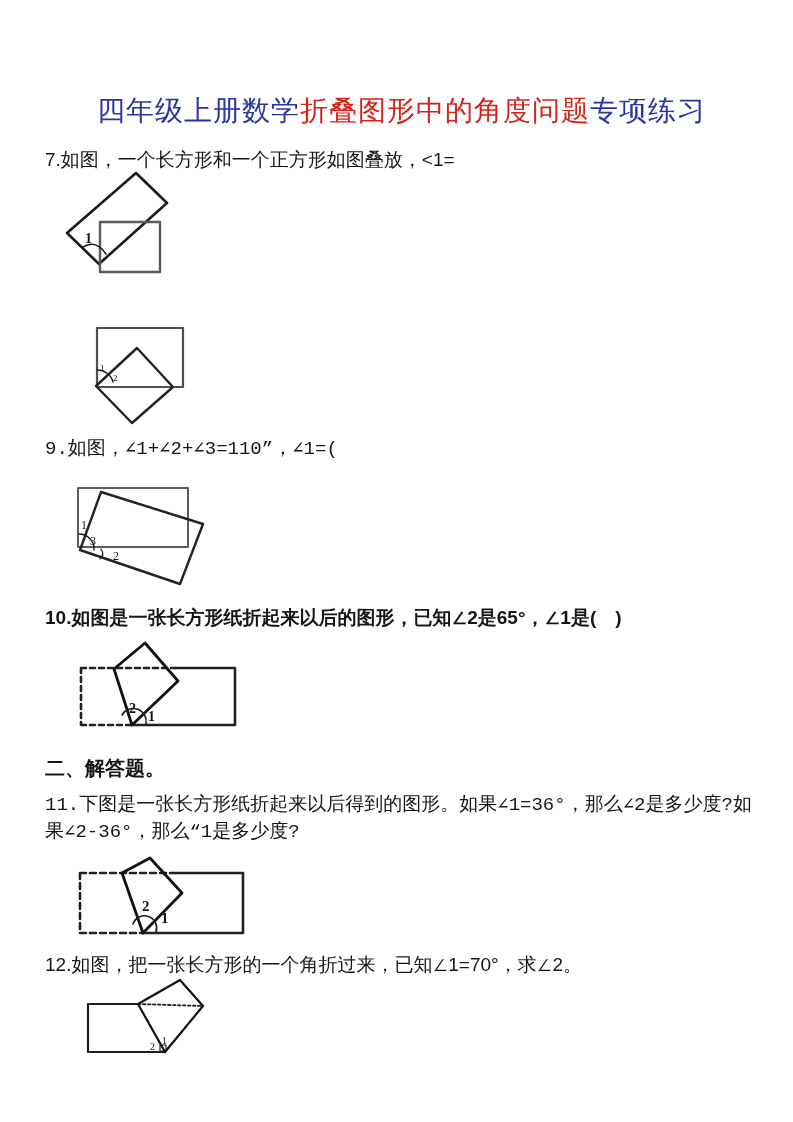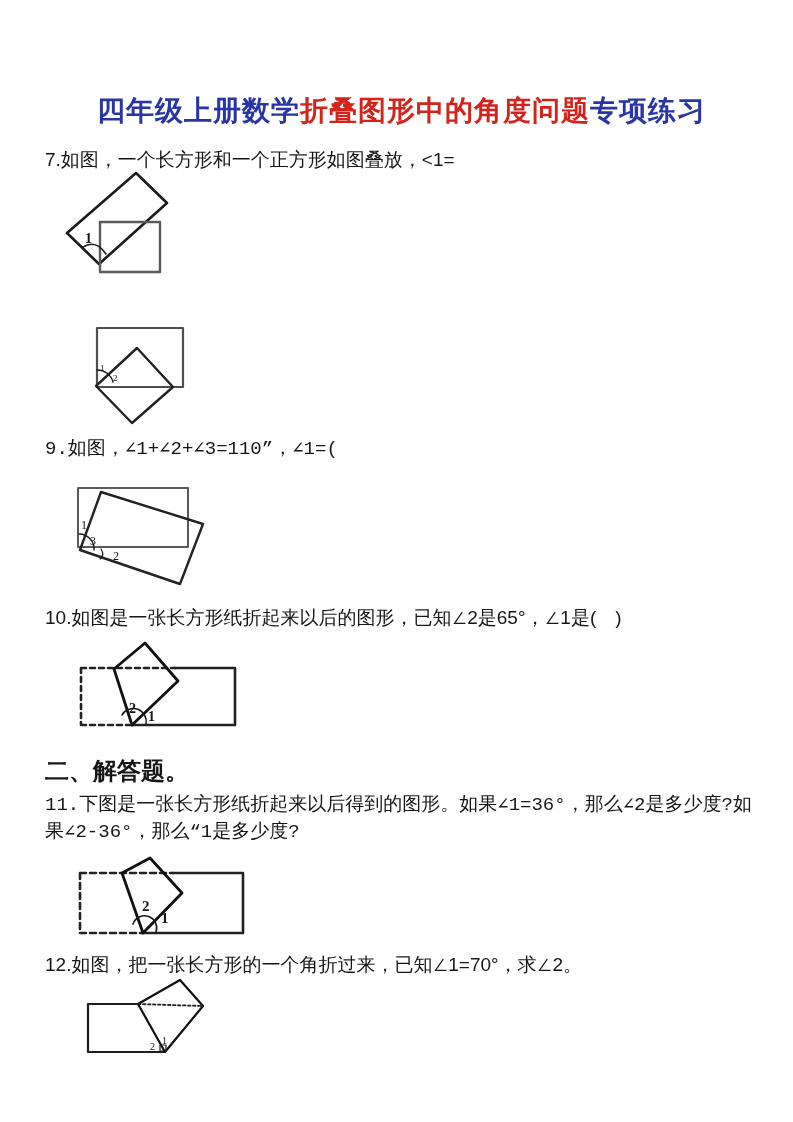--- a/index.html
+++ b/index.html
@@ -10,34 +10,34 @@
     background:#ffffff;
     font-family:"Liberation Sans",sans-serif;
     color:#161616;
     overflow:hidden;
   }
   .abs{position:absolute;}
   .title{
     top:92px;left:0;width:793px;
     text-align:center;
     font-size:28px;
-    font-weight:bold;
+    font-weight:normal;
     letter-spacing:1px;
     padding-left:10px;
     box-sizing:border-box;
     white-space:nowrap;
   }
   .q{
     font-size:19px;
     line-height:27px;
     white-space:nowrap;
   }
   .q.wrap{white-space:normal;}
   .sec{
-    font-size:24px;
+    font-size:20px;
     font-weight:bold;
     text-align:center;
   }
   svg{display:block;overflow:visible;}
   svg text{font-family:"Liberation Serif",serif;fill:#141414;}
   .shape{fill:none;stroke-linejoin:round;stroke-linecap:round;}
 </style>
 </head>
 <body>
 
@@ -67,21 +67,21 @@
   <svg class="abs" style="top:478px;left:70px;" width="148" height="122" viewBox="0 0 148 122">
     <rect class="shape" x="8" y="10" width="110" height="59" stroke="#5a5a5a" stroke-width="2"></rect>
     <polygon class="shape" points="31,14 133,46 110,106 10,72" stroke="#232323" stroke-width="2.4"></polygon>
     <path class="shape" d="M 9 56 A 15 15 0 0 1 24 72" stroke="#1b1b1b" stroke-width="1.4"></path>
     <path class="shape" d="M 31 71 Q 35 77 30 81" stroke="#1b1b1b" stroke-width="1.2"></path>
     <text x="11" y="51" font-size="12">1</text>
     <text x="20" y="67" font-size="12">3</text>
     <text x="43" y="82" font-size="12">2</text>
   </svg>
 
-  <div class="abs q" style="top:604px;left:45px;">10.如图是一张长方形纸折起来以后的图形，已知∠2是65°，∠1是(　)</div>
+  <div class="abs q" style="top:604px;left:45px;font-weight:bold;">10.如图是一张长方形纸折起来以后的图形，已知∠2是65°，∠1是(　)</div>
   <svg class="abs" style="top:635px;left:75px;" width="170" height="100" viewBox="0 0 170 100">
     <path class="shape" d="M 6 33 L 100 33 M 6 33 L 6 90 M 6 90 L 57 90" stroke="#222222" stroke-width="2.6" stroke-dasharray="5 4"></path>
     <path class="shape" d="M 100 33 L 160 33 L 160 90 L 57 90" stroke="#222222" stroke-width="2.6"></path>
     <polygon class="shape" points="70,8 103,46 57,90 39,34" stroke="#111111" stroke-width="2.8"></polygon>
     <path class="shape" d="M 47 80 A 13 13 0 0 1 71 89" stroke="#1b1b1b" stroke-width="1.6"></path>
     <text x="54" y="78" font-size="14" font-weight="bold">2</text>
     <text x="73" y="86" font-size="14" font-weight="bold">1</text>
   </svg>
 
   <div class="abs sec" style="top:755px;left:45px;">二、解答题。</div>

